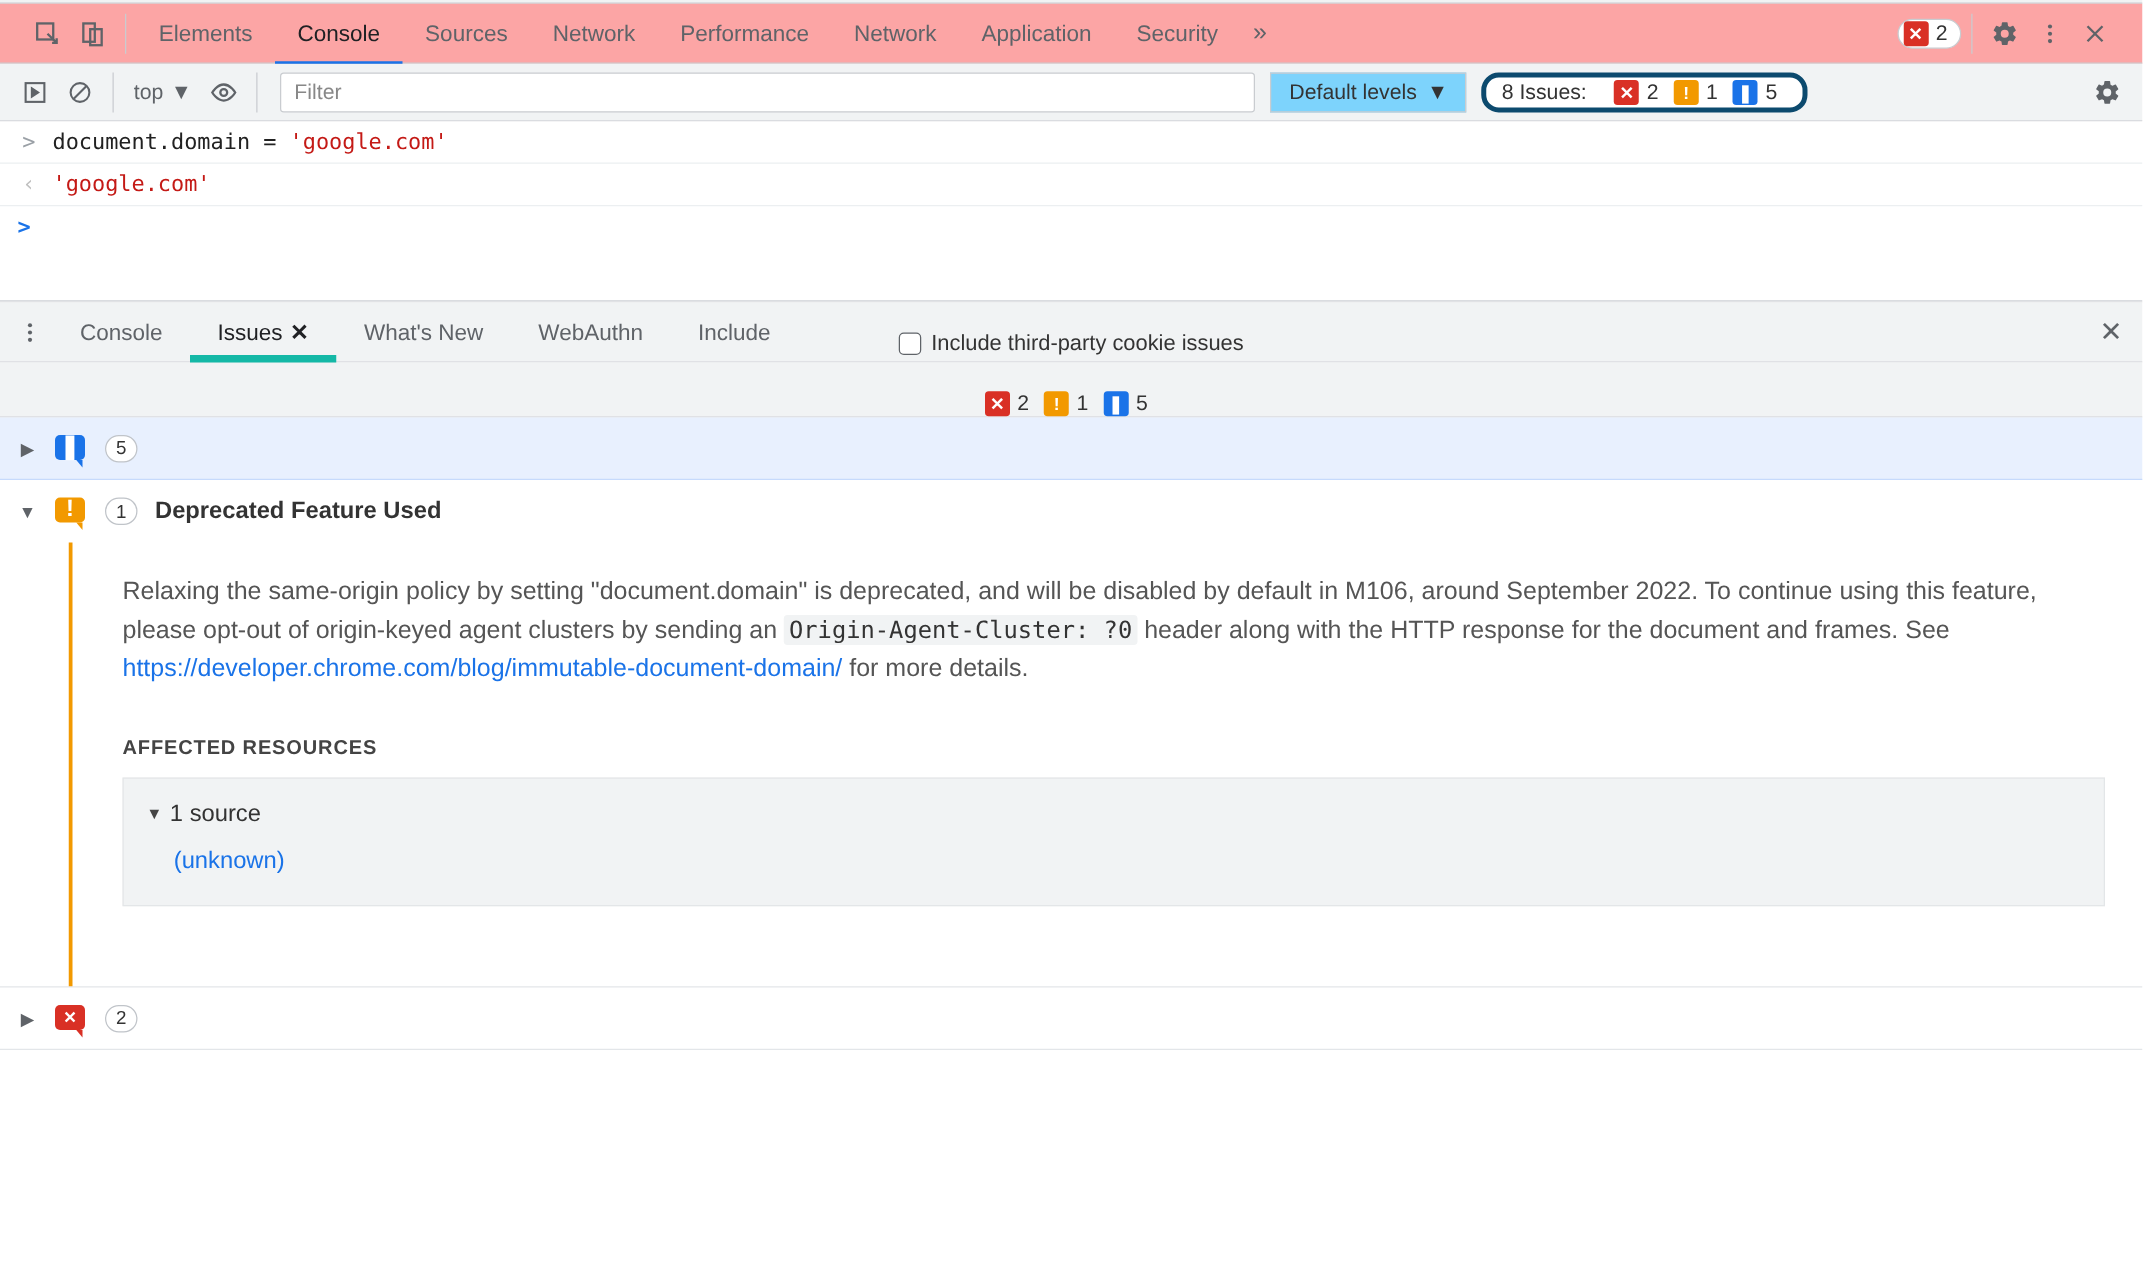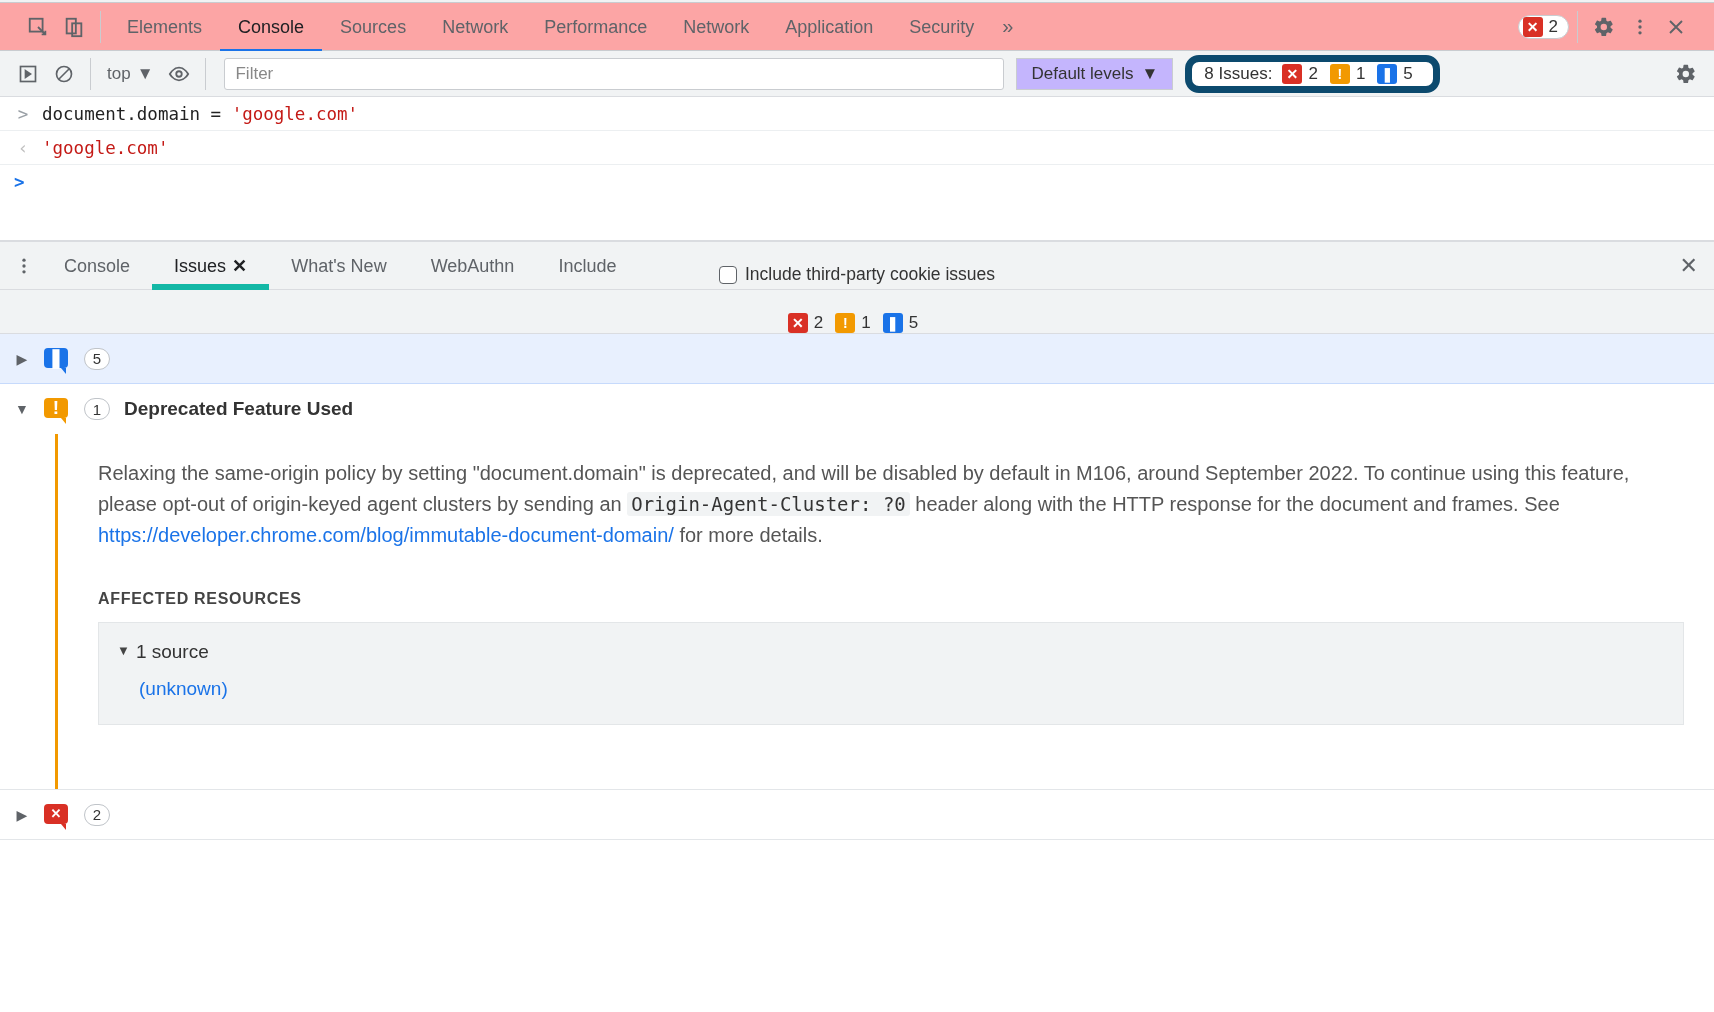--- a/index.html
+++ b/index.html
@@ -66,25 +66,25 @@
     flex:0 0 780px;
     height:32px; margin-left:10px;
     border:1px solid #c9ccd0; border-radius:3px;
     background:#fff; padding:0 10px; font-size:17px;
     color:#333;
   }
   .filter-input::placeholder{color:#888;}
   .level-select {
     display:flex; align-items:center; gap:8px; padding:0 14px;
     border:1px solid #c9ccd0; height:32px; margin-left:12px;
-    background:#c4b5fd; font-size:17px; color:#333; cursor:pointer;
+    background:#7dd3fc; font-size:17px; color:#333; cursor:pointer;
   }
   .issues-chip {
-    display:flex; align-items:center; gap:10px; margin-left:12px;
-    background:#fff; border:7px solid #0c4a6e; border-radius:14px;
+    display:flex; align-items:center; gap:22px; margin-left:12px;
+    background:#fff; border:4px solid #0c4a6e; border-radius:14px;
     padding:2px 12px; font-size:17px;
   }
 
   
   .console-area { border-bottom:1px solid #dadce0; }
   .console-row {
     display:flex; align-items:center; gap:10px;
     min-height:34px; padding:2px 10px 2px 14px;
     border-bottom:1px solid #eceff1;
     font-family: Menlo, Consolas, monospace; font-size:17.5px;

